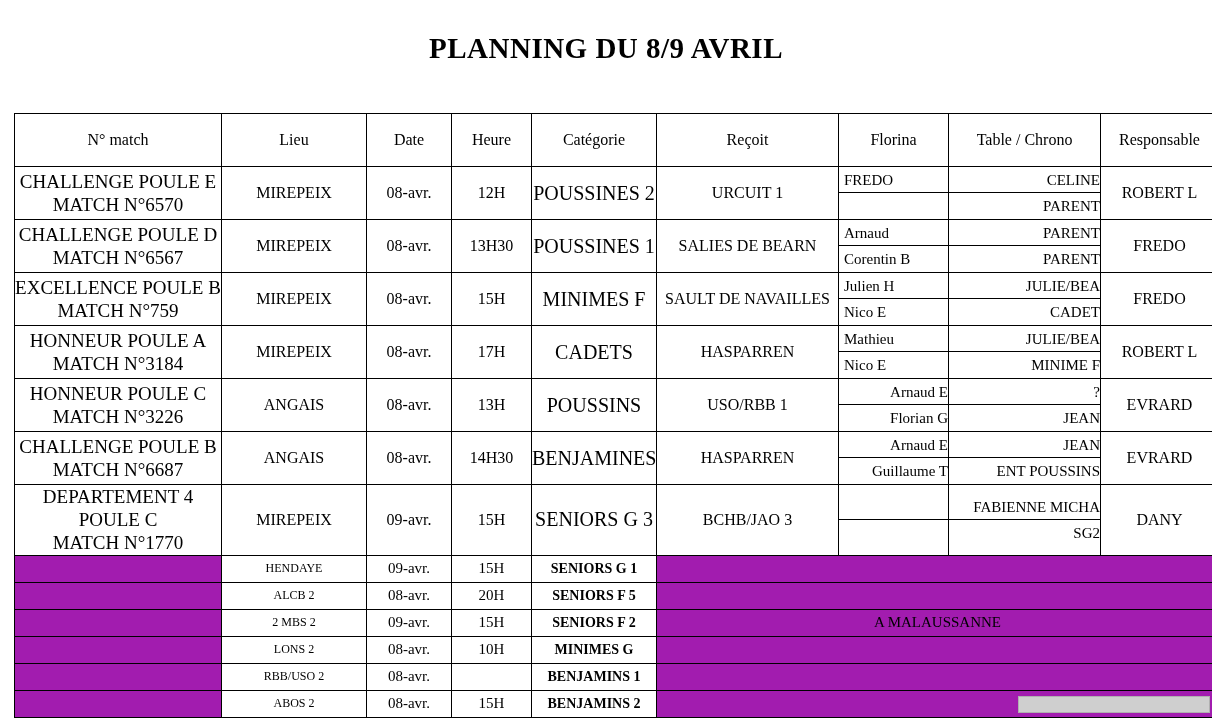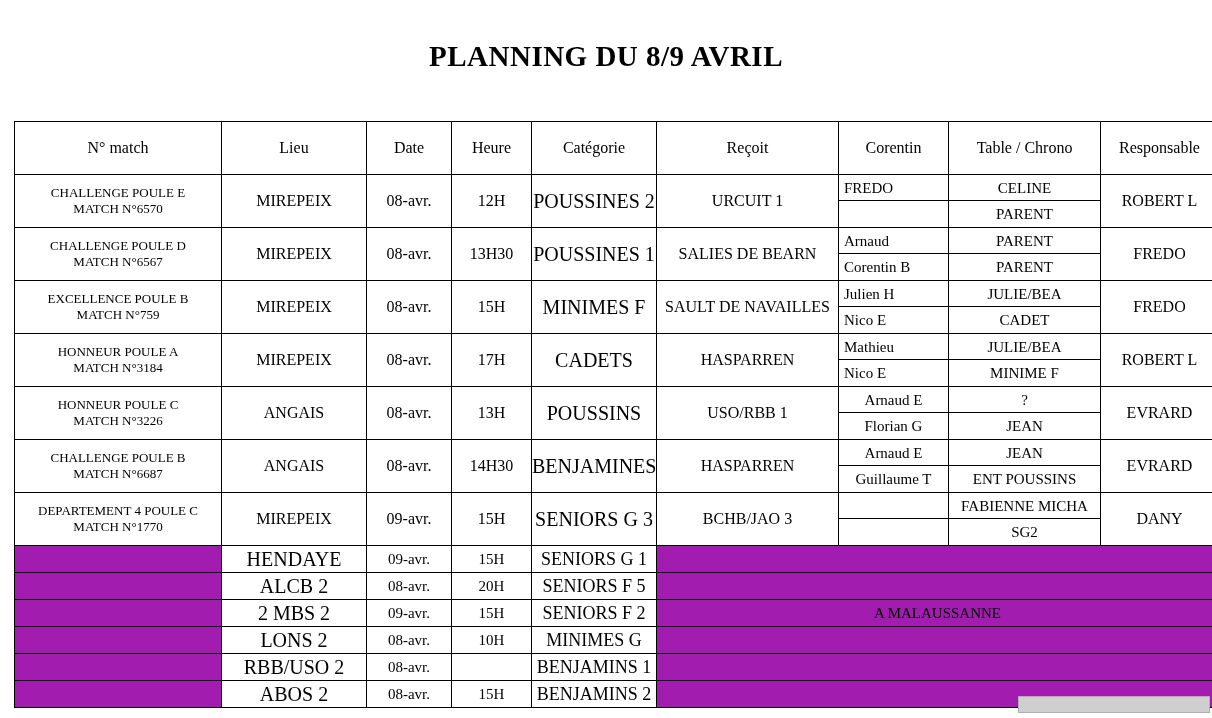--- a/index.html
+++ b/index.html
@@ -18,21 +18,21 @@
     position: relative;
     width: 1212px;
     height: 718px;
   }
   .doc-title {
     text-align: center;
     font-family: "Liberation Serif", serif;
     font-weight: bold;
     font-size: 29px;
     letter-spacing: 0.5px;
-    padding-top: 40px;
+    padding-top: 32px;
     padding-bottom: 10px;
   }
   table.planning {
     border-collapse: collapse;
     table-layout: fixed;
     margin-top: 38px;
     margin-left: 14px;
     width: 1204px;
     font-size: 15px;
   }
@@ -55,45 +55,46 @@
   col.c-resp   { width: 118px; }
 
   thead th {
     height: 52px;
     font-size: 16px;
   }
   th.hdr-bold { font-weight: bold; }
   th.hdr-plain { font-weight: normal; }
 
   td.num {
-    font-size: 13px;
+    font-size: 19px;
     line-height: 1.22;
     padding: 3px 4px;
   }
   td.lieu  { font-weight: bold; font-size: 16px; }
   td.cat   { font-weight: bold; font-size: 20px; }
   td.date, td.heure, td.recoit, td.resp { font-size: 16px; }
 
   
   td.split { padding: 0; }
   td.split .sub {
     height: 26px;
     line-height: 26px;
     box-sizing: border-box;
     font-size: 15px;
     overflow: hidden;
     white-space: nowrap;
+    text-align: right;
   }
   td.split .sub.top { border-bottom: 1px solid #000000; }
   td.split .sub.left-align { text-align: left; padding-left: 5px; }
 
   tr.main-row td { height: 52px; }
   tr.small-row td { height: 26px; font-size: 15px; }
-  tr.small-row td.lieu-small { font-weight: normal; font-size: 20px; }
-  tr.small-row td.cat { font-weight: normal; font-size: 18px; }
+  tr.small-row td.lieu-small { font-weight: normal; font-size: 12px; }
+  tr.small-row td.cat { font-weight: bold; font-size: 14px; }
 
   td.empty { background: #a21caf; }
 
   .merged-note { font-size: 16px; }
 
   .scrollbar-stub {
     position: absolute;
     left: 1018px;
     top: 696px;
     width: 192px;
@@ -123,21 +124,21 @@
         <col class="c-resp">
     </colgroup>
     <thead>
       <tr>
         <th class="hdr-plain">N° match</th>
         <th class="hdr-bold">Lieu</th>
         <th class="hdr-bold">Date</th>
         <th class="hdr-bold">Heure</th>
         <th class="hdr-bold">Catégorie</th>
         <th class="hdr-bold">Reçoit</th>
-        <th class="hdr-bold">Corentin</th>
+        <th class="hdr-bold">Florina</th>
         <th class="hdr-bold">Table / Chrono</th>
         <th class="hdr-bold">Responsable</th>
       </tr>
     </thead>
     <tbody>
 
       <tr class="main-row">
         <td class="num">
           <div>CHALLENGE POULE E</div>
           <div>MATCH N°6570</div>

